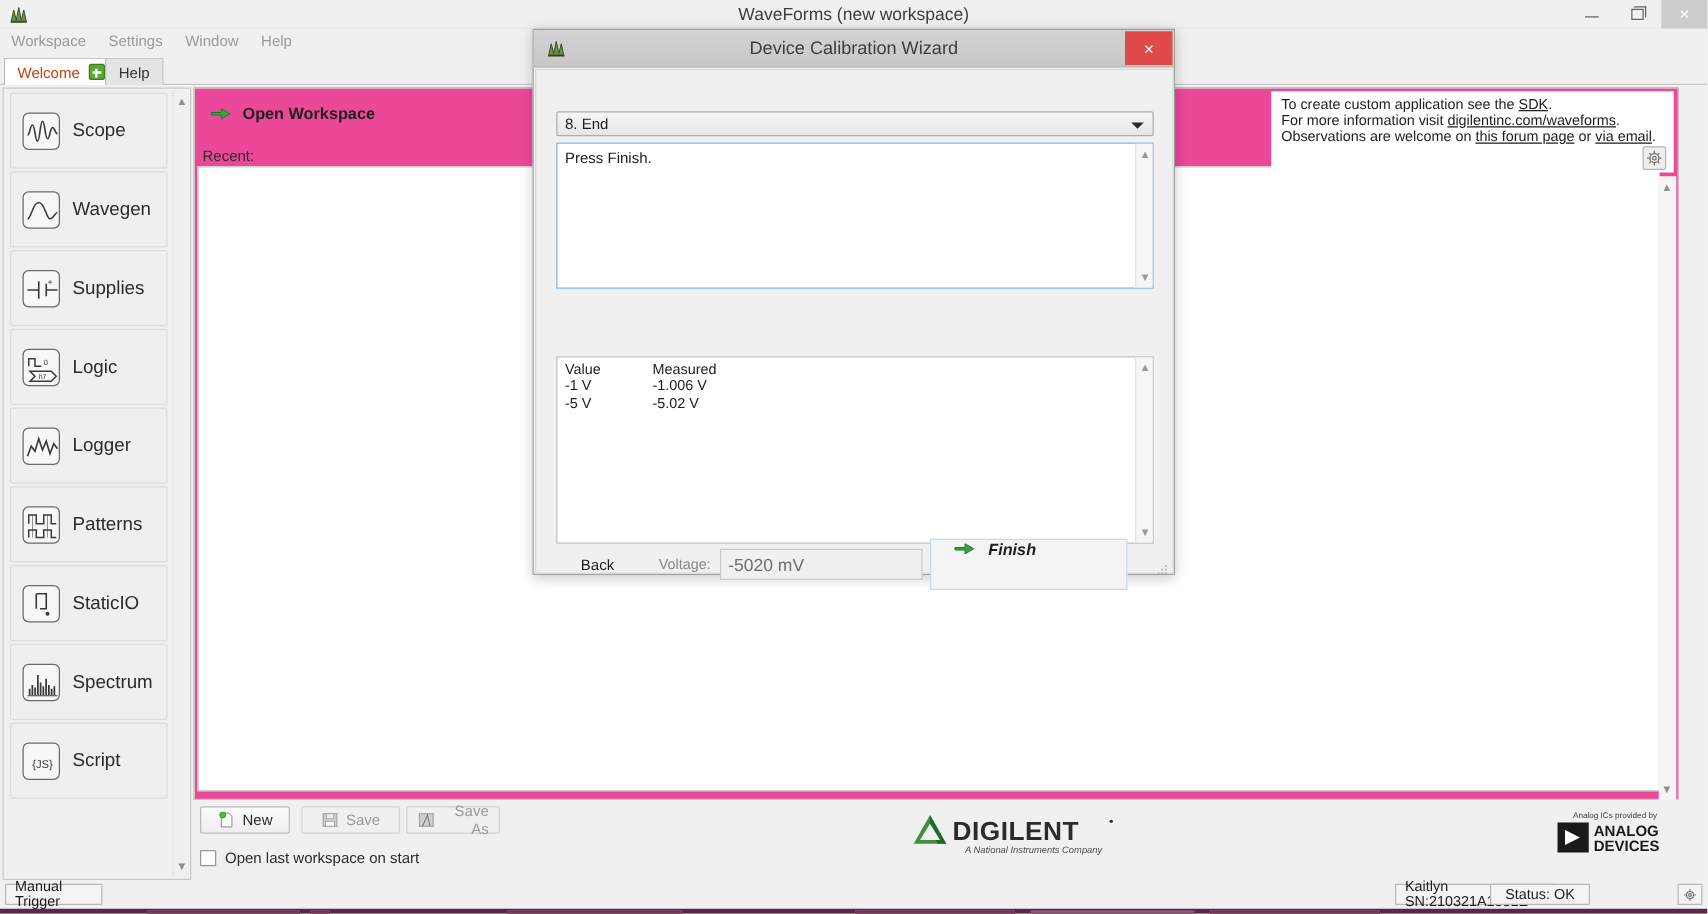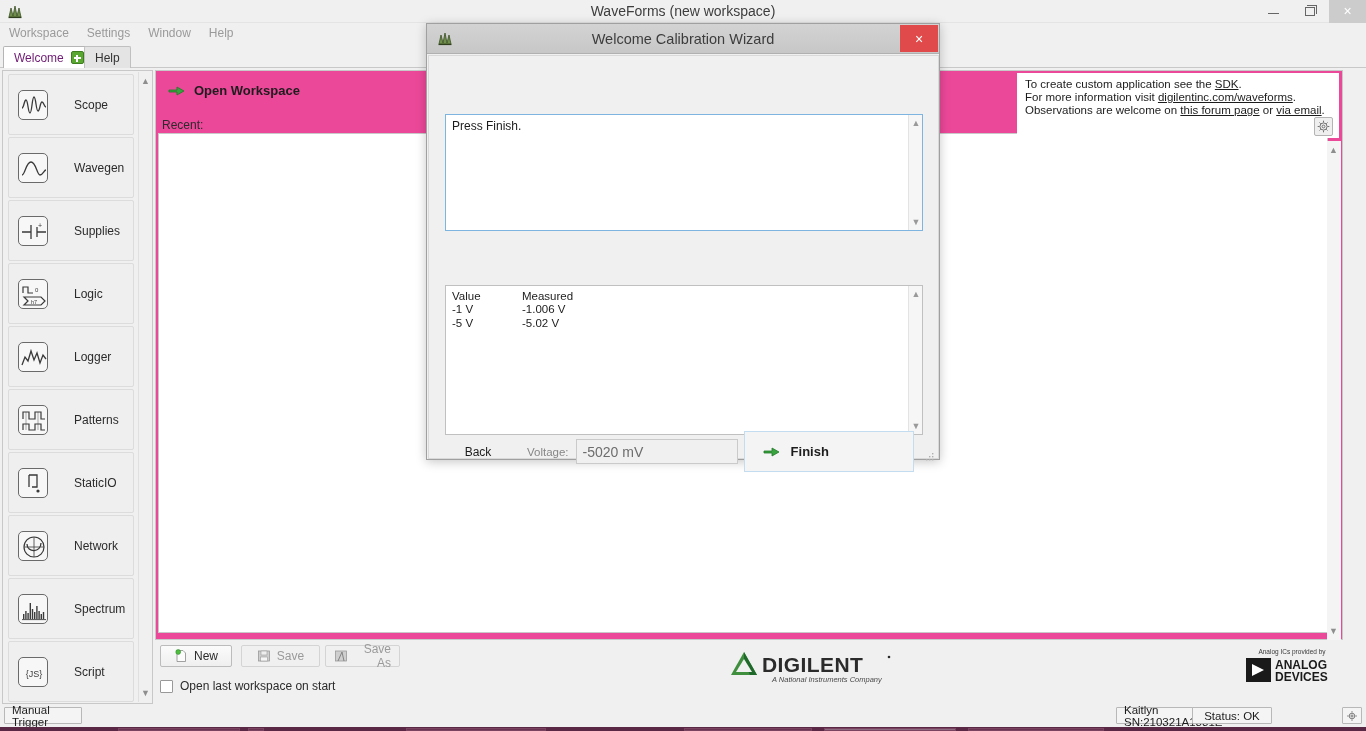--- a/index.html
+++ b/index.html
@@ -72,21 +72,21 @@
     border-bottom: 1px solid #c8c8c8;
   }
   .tab {
     position: absolute; top: 2px; height: 22px;
     border: 1px solid #c0c0c0; border-bottom: none;
     background: #e4e4e4;
     font-size: 12px; color: #333;
     display: flex; align-items: center; padding: 0 10px;
     border-radius: 2px 2px 0 0;
   }
-  .tab.active { background: #ffffff; border-color: #b5b5b5; color: #701a75; }
+  .tab.active { background: #ffffff; border-color: #b5b5b5; color: #c2410c; }
   .tab-plus {
     width: 13px; height: 13px; margin-left: 7px; position: relative;
     background: #5aa832; border: 1px solid #3f7e20; border-radius: 2px;
   }
   .tab-plus::before, .tab-plus::after {
     content: ""; position: absolute; background: #ffffff;
   }
   .tab-plus::before { left: 2px; top: 5px; width: 7px; height: 2px; }
   .tab-plus::after { left: 4.5px; top: 2.5px; width: 2px; height: 7px; }
 
@@ -110,21 +110,21 @@
     padding-left: 9px;
   }
   .inst-ico {
     width: 30px; height: 30px;
     border: 1px solid #6a6a6a; border-radius: 5px;
     background: #f7f7f7;
     flex: 0 0 auto;
     position: relative; overflow: hidden;
   }
   .inst-label {
-    margin-left: 26px; font-size: 12px; color: #2b2b2b;
+    margin-left: 10px; font-size: 15px; color: #2b2b2b;
   }
   .inst-scroll {
     position: absolute; right: 1px; top: 1px; width: 13px; height: 630px;
     background: #f0f0f0; border-left: 1px solid #e0e0e0;
   }
   .arrow-up, .arrow-dn {
     position: absolute; left: 0; width: 13px; height: 14px;
     color: #8e8e8e; font-size: 9px; text-align: center; line-height: 14px;
   }
   .arrow-up { top: 2px; }
@@ -302,23 +302,23 @@
   .volt-label {
     margin-left: 16px; font-size: 11.5px; color: #868686;
   }
   .volt-input {
     margin-left: 7px; width: 162px; height: 25px;
     border: 1px solid #cacaca; background: #f0f0f0;
     font-size: 14px; color: #6d6d6d;
     display: flex; align-items: center; padding-left: 6px;
   }
   .finish-btn {
-    margin-left: 6px; width: 170px; height: 41px;
+    margin-left: 6px; width: 158px; height: 41px;
     border: 1px solid #c4dcf0; background: #f4f4f4;
-    display: flex; align-items: center; padding-left: 18px;
+    display: flex; padding-left: 18px; font-style: italic;
   }
   .finish-label { margin-left: 11px; font-size: 13px; font-weight: bold; color: #1c1c1c; }
   .grip {
     position: absolute; right: 4px; bottom: 3px; width: 8px; height: 8px;
   }
 </style>
 </head>
 <body>
 
 <div id="app">
@@ -429,30 +429,20 @@
         <span class="inst-ico">
           <svg viewBox="0 0 30 30" width="30" height="30">
             <path d="M10 6 H18 V18 H13" fill="none" stroke="#3a3a3a" stroke-width="1.3"></path>
             <path d="M10 6 V18" stroke="#3a3a3a" stroke-width="1.3"></path>
             <circle cx="19" cy="22" r="1.6" fill="#3a3a3a"></circle>
           </svg>
         </span>
         <span class="inst-label">StaticIO</span>
       </div>
 
-      <div class="inst">
-        <span class="inst-ico">
-          <svg viewBox="0 0 30 30" width="30" height="30">
-            <circle cx="15" cy="15" r="10" fill="none" stroke="#3a3a3a" stroke-width="1.2"></circle>
-            <path d="M15 5 V25 M5 15 H25" stroke="#3a3a3a" stroke-width="0.8"></path>
-            <path d="M8 12 C8 21 22 21 22 11" fill="none" stroke="#3a3a3a" stroke-width="1.3"></path>
-          </svg>
-        </span>
-        <span class="inst-label">Network</span>
-      </div>
 
       <div class="inst">
         <span class="inst-ico">
           <svg viewBox="0 0 30 30" width="30" height="30">
             <g fill="#3a3a3a">
               <rect x="4" y="19" width="1.4" height="5"></rect>
               <rect x="6.2" y="16" width="1.4" height="8"></rect>
               <rect x="8.4" y="18" width="1.4" height="6"></rect>
               <rect x="10.6" y="8" width="1.4" height="16"></rect>
               <rect x="12.8" y="14" width="1.4" height="10"></rect>
@@ -606,28 +596,32 @@
   </div>
 
   <div class="dlg">
     <div class="dlg-title">
       <span class="dlg-ico">
         <svg viewBox="0 0 18 18" width="18" height="18">
           <path d="M3 14 L5 5 L7 13 L9 3 L11 13 L13 5 L15 14 Z" fill="#6f8f4a" stroke="#3c5026" stroke-width="0.8"></path>
           <path d="M2.5 14.5 H15.5" stroke="#2f3f1e" stroke-width="1.2"></path>
         </svg>
       </span>
-      <div class="dlg-title-text">Welcome Calibration Wizard</div>
+      <div class="dlg-title-text">Device Calibration Wizard</div>
       <div class="dlg-close">
         <span>×</span>
       </div>
     </div>
 
     <div class="dlg-body">
 
+      <div class="dlg-select">
+        <span>8. End</span>
+        <span class="sel-arrow"></span>
+      </div>
 
       <div class="dlg-textarea">
         <span>Press Finish.</span>
         <div class="scroll-col">
           <div class="au">▲</div>
           <div class="ad">▼</div>
         </div>
       </div>
 
       <div class="dlg-listarea">

